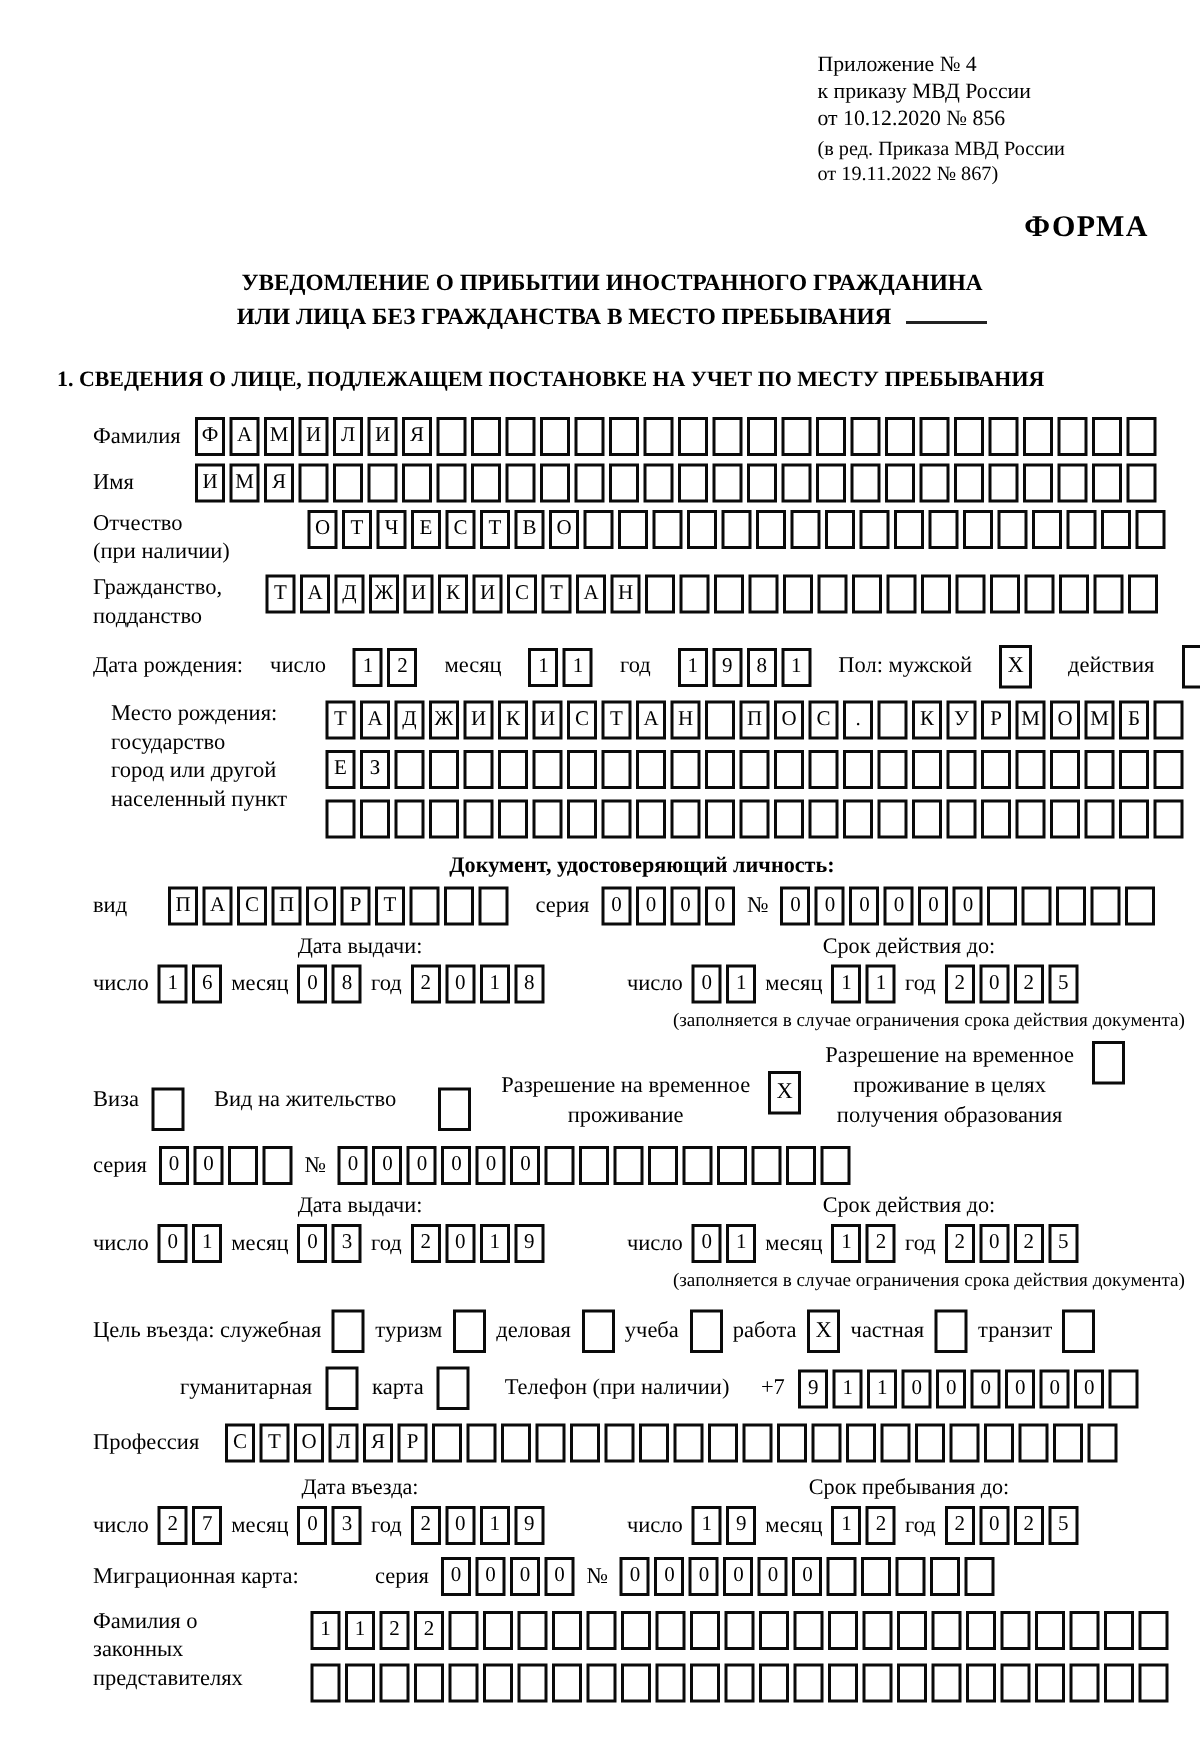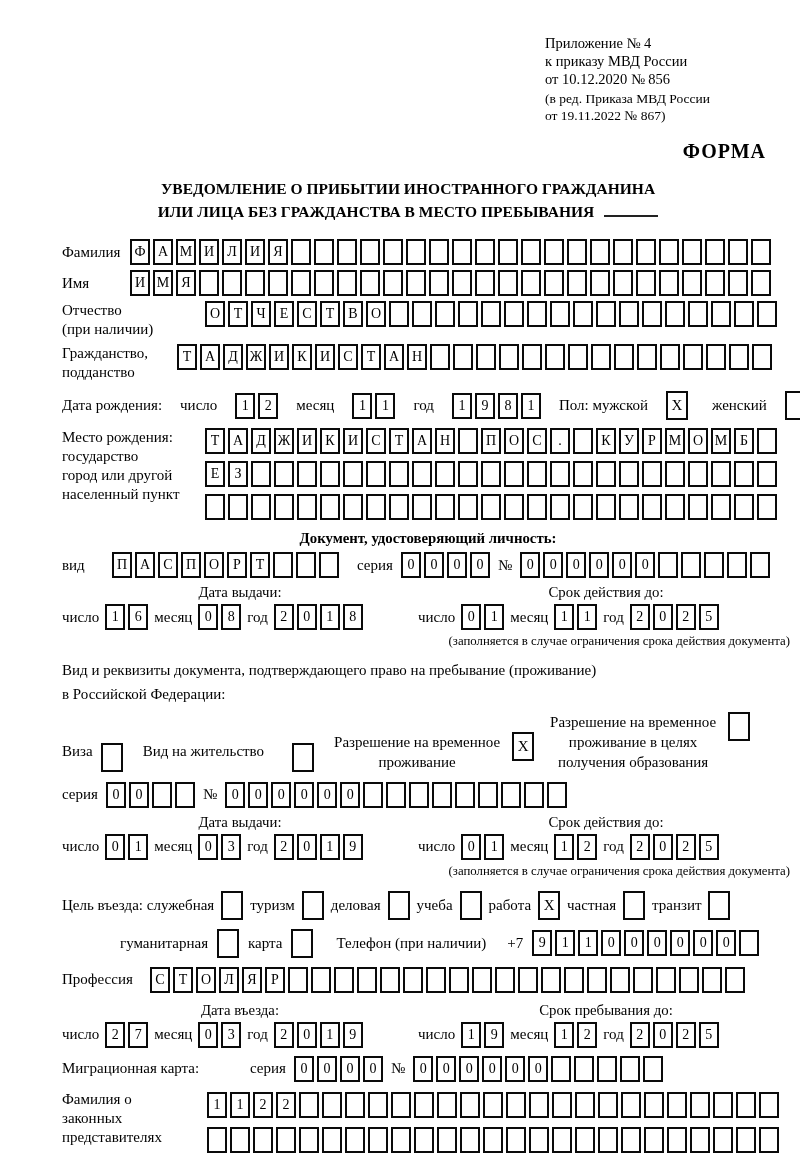--- a/index.html
+++ b/index.html
@@ -33,21 +33,21 @@
   .row { display:flex; align-items:center; margin-top:5px; }
   .row-top { align-items:flex-start; }
   .lblcol .ln { line-height:19px; }
   .nowrap { white-space:nowrap; }
 
   .lbl { flex:none; }
   .w-surname { width:68px; }
   .w-name { width:68px; }
   .w-patr { width:143px; }
   .w-citiz { width:115px; }
-  .w-birthpl { width:143px; }
+  .w-birthpl { width:143px;margin-left:12px; }
   .w-prof { width:88px; }
 
   .stackrows { display:flex; flex-direction:column; gap:7px; }
 
   .center-bold { text-align:center; font-weight:bold; font-size:14.8px; margin-top:10px; }
 
   
   .dates-row { display:flex; margin-top:6px; }
   .dg-left { width:356px; flex:none; }
   .dg-right { flex:1; }
@@ -82,20 +82,21 @@
       <div class="ln">(в ред. Приказа МВД России</div>
       <div class="ln">от 19.11.2022 № 867)</div>
     </div>
   <div class="forma">ФОРМА</div>
 
   <div class="title">
     <div>УВЕДОМЛЕНИЕ О ПРИБЫТИИ ИНОСТРАННОГО ГРАЖДАНИНА</div>
     <div><span>ИЛИ ЛИЦА БЕЗ ГРАЖДАНСТВА В МЕСТО ПРЕБЫВАНИЯ</span><span class="title-underline"></span></div>
   </div>
 
+  <div class="section-heading">1. СВЕДЕНИЯ О ЛИЦЕ, ПОДЛЕЖАЩЕМ ПОСТАНОВКЕ НА УЧЕТ ПО МЕСТУ ПРЕБЫВАНИЯ</div>
 
   <div class="row" style="margin-top:16px">
     <span class="lbl w-surname">Фамилия</span>
     <span class="cellrow">
         <span class="cell">Ф</span>
         <span class="cell">А</span>
         <span class="cell">М</span>
         <span class="cell">И</span>
         <span class="cell">Л</span>
         <span class="cell">И</span>
@@ -243,21 +244,21 @@
     <span class="cellrow">
         <span class="cell">1</span>
         <span class="cell">9</span>
         <span class="cell">8</span>
         <span class="cell">1</span>
       </span>
     <span class="t nowrap">Пол: мужской</span>
     <span class="cellrow big">
         <span class="cell">X</span>
       </span>
-    <span class="t nowrap" style="margin-left:6px">женский</span>
+    <span class="t nowrap" style="margin-left:6px">действия</span>
     <span class="cellrow big">
         <span class="cell"></span>
       </span>
   </div>
 
   <div class="row row-top" style="margin-top:8px">
     <span class="lbl w-birthpl lblcol">
         <div class="ln">Место рождения:</div>
         <div class="ln">государство</div>
         <div class="ln">город или другой</div>
@@ -428,24 +429,20 @@
             <span class="cell">2</span>
             <span class="cell">0</span>
             <span class="cell">2</span>
             <span class="cell">5</span>
           </span>
       </div>
       <div class="date-note">(заполняется в случае ограничения срока действия документа)</div>
     </div>
   </div>
 
-  <div class="para">
-    <div>Вид и реквизиты документа, подтверждающего право на пребывание (проживание)</div>
-    <div>в Российской Федерации:</div>
-  </div>
 
   <div class="optgroup">
     <div class="opt">
       <span>Виза</span>
       <span class="gap8"></span>
       <span class="cellrow big">
           <span class="cell"></span>
         </span>
     </div>
     <span class="gap20"></span>

